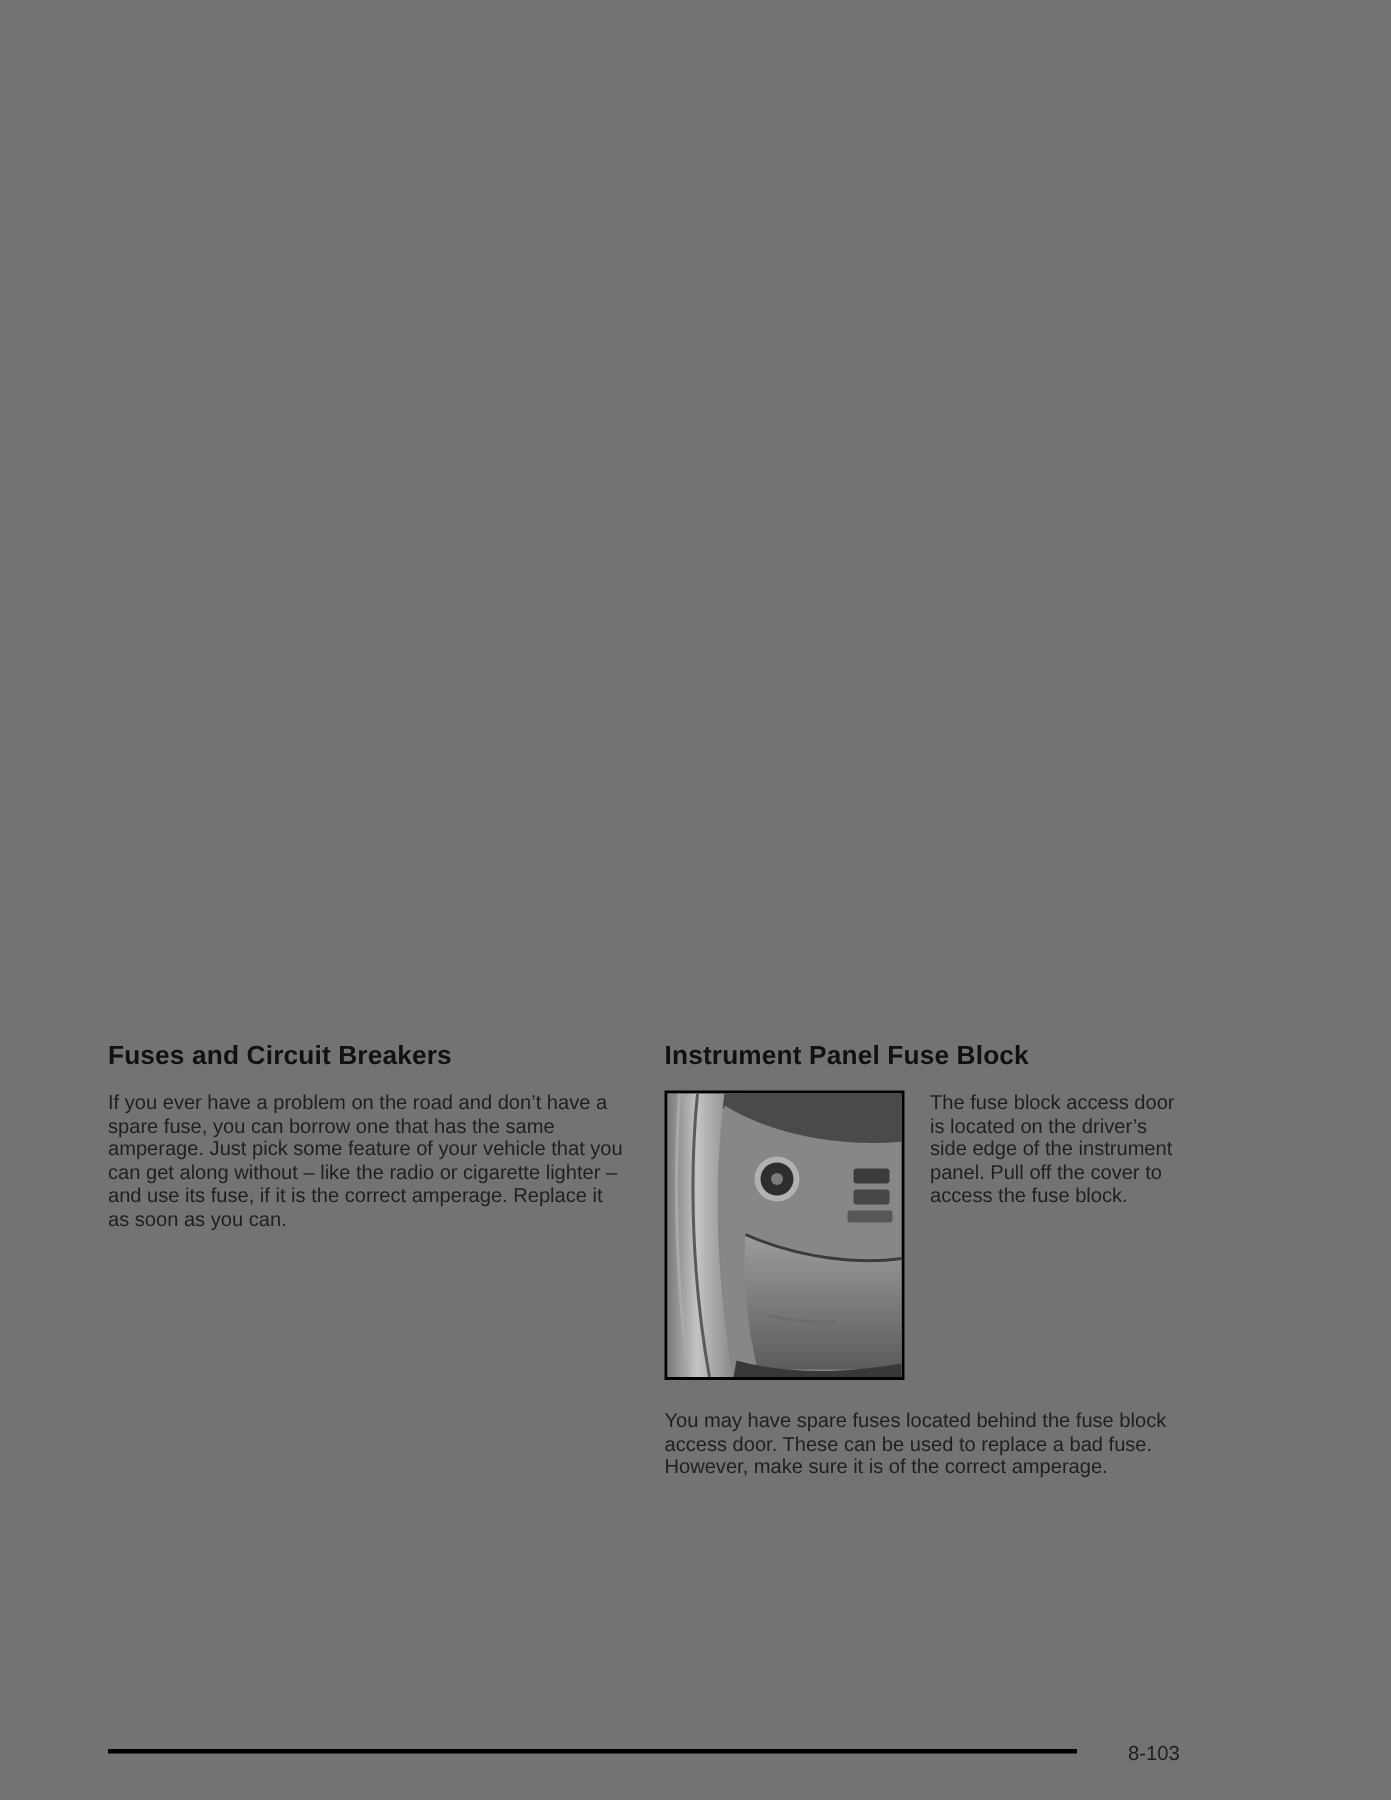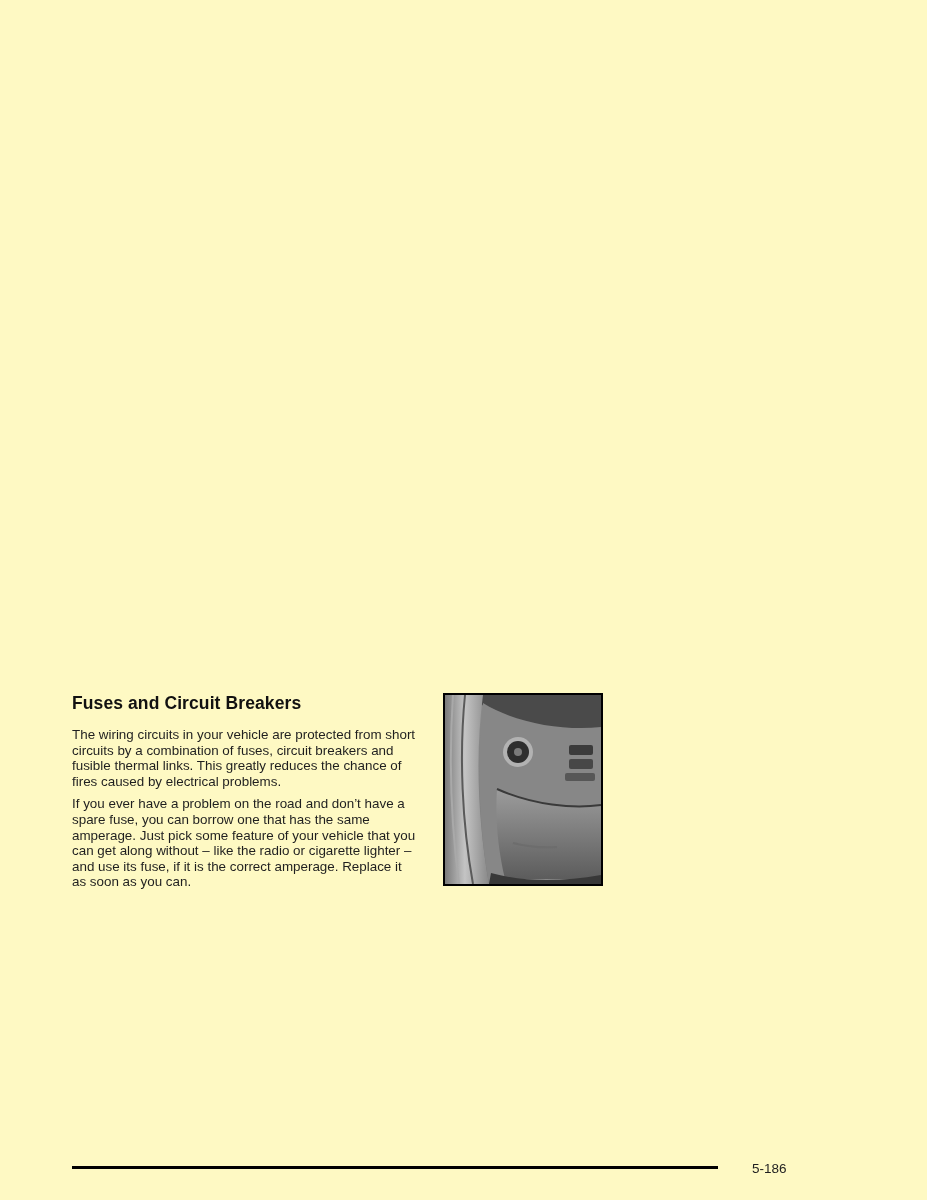--- a/index.html
+++ b/index.html
@@ -4,21 +4,21 @@
 <style>
   html, body {
     margin: 0;
     padding: 0;
     background: #ffffff;
   }
   .page {
     position: relative;
     width: 927px;
     height: 1200px;
-    background: #fef9c3;
+    background: #737373;
     font-family: "Liberation Sans", sans-serif;
     color: #1c1c1c;
     overflow: hidden;
   }
   .col {
     position: absolute;
     top: 693px;
   }
   .col.left {
     left: 72px;
@@ -80,25 +80,25 @@
     color: #1f1f1f;
   }
 </style>
 </head>
 <body>
 
 <div class="page">
 
   <div class="col left">
     <h1 class="section-heading">Fuses and Circuit Breakers</h1>
-    <p class="body-text">The wiring circuits in your vehicle are protected from short circuits by a combination of fuses, circuit breakers and fusible thermal links. This greatly reduces the chance of fires caused by electrical problems.</p>
     <p class="body-text">If you ever have a problem on the road and don’t have a spare fuse, you can borrow one that has the same amperage. Just pick some feature of your vehicle that you can get along without – like the radio or cigarette lighter – and use its fuse, if it is the correct amperage. Replace it as soon as you can.</p>
   </div>
 
   <div class="col right">
+    <h1 class="section-heading">Instrument Panel Fuse Block</h1>
 
     <div class="figure-row">
       <div class="photo-frame">
         <svg viewBox="0 0 156 189" width="156" height="189" preserveAspectRatio="none" aria-hidden="true">
           <defs>
             <linearGradient id="bgg" x1="0" y1="0" x2="1" y2="1">
               <stop offset="0" stop-color="#909090"></stop>
               <stop offset="1" stop-color="#6d6d6d"></stop>
             </linearGradient>
             <linearGradient id="jamb" x1="0" y1="0" x2="1" y2="0">
@@ -129,20 +129,22 @@
           <rect x="124" y="64" width="24" height="10" rx="2" fill="#474747"></rect>
           <rect x="120" y="78" width="30" height="8" rx="2" fill="#575757"></rect>
 
           <path d="M52,94 C88,110 128,114 156,110 L156,184 L60,184 C53,154 50,124 52,94 Z" fill="url(#door)"></path>
           <path d="M52,94 C88,110 128,114 156,110" stroke="#3a3a3a" stroke-width="2" fill="none"></path>
           <path d="M68,148 C84,152 99,153 112,152" stroke="#6d6d6d" stroke-width="2" fill="none"></path>
 
           <path d="M44,189 L156,189 L156,180 C116,187 78,187 46,178 Z" fill="#383838"></path>
         </svg>
       </div>
+      <p class="figure-caption">The fuse block access door is located on the driver’s side edge of the instrument panel. Pull off the cover to access the fuse block.</p>
     </div>
 
+    <p class="body-text">You may have spare fuses located behind the fuse block access door. These can be used to replace a bad fuse. However, make sure it is of the correct amperage.</p>
   </div>
 
   <div class="footer-rule"></div>
-  <span class="page-number">5-186</span>
+  <span class="page-number">8-103</span>
 
 </div>
 
 </body></html>

